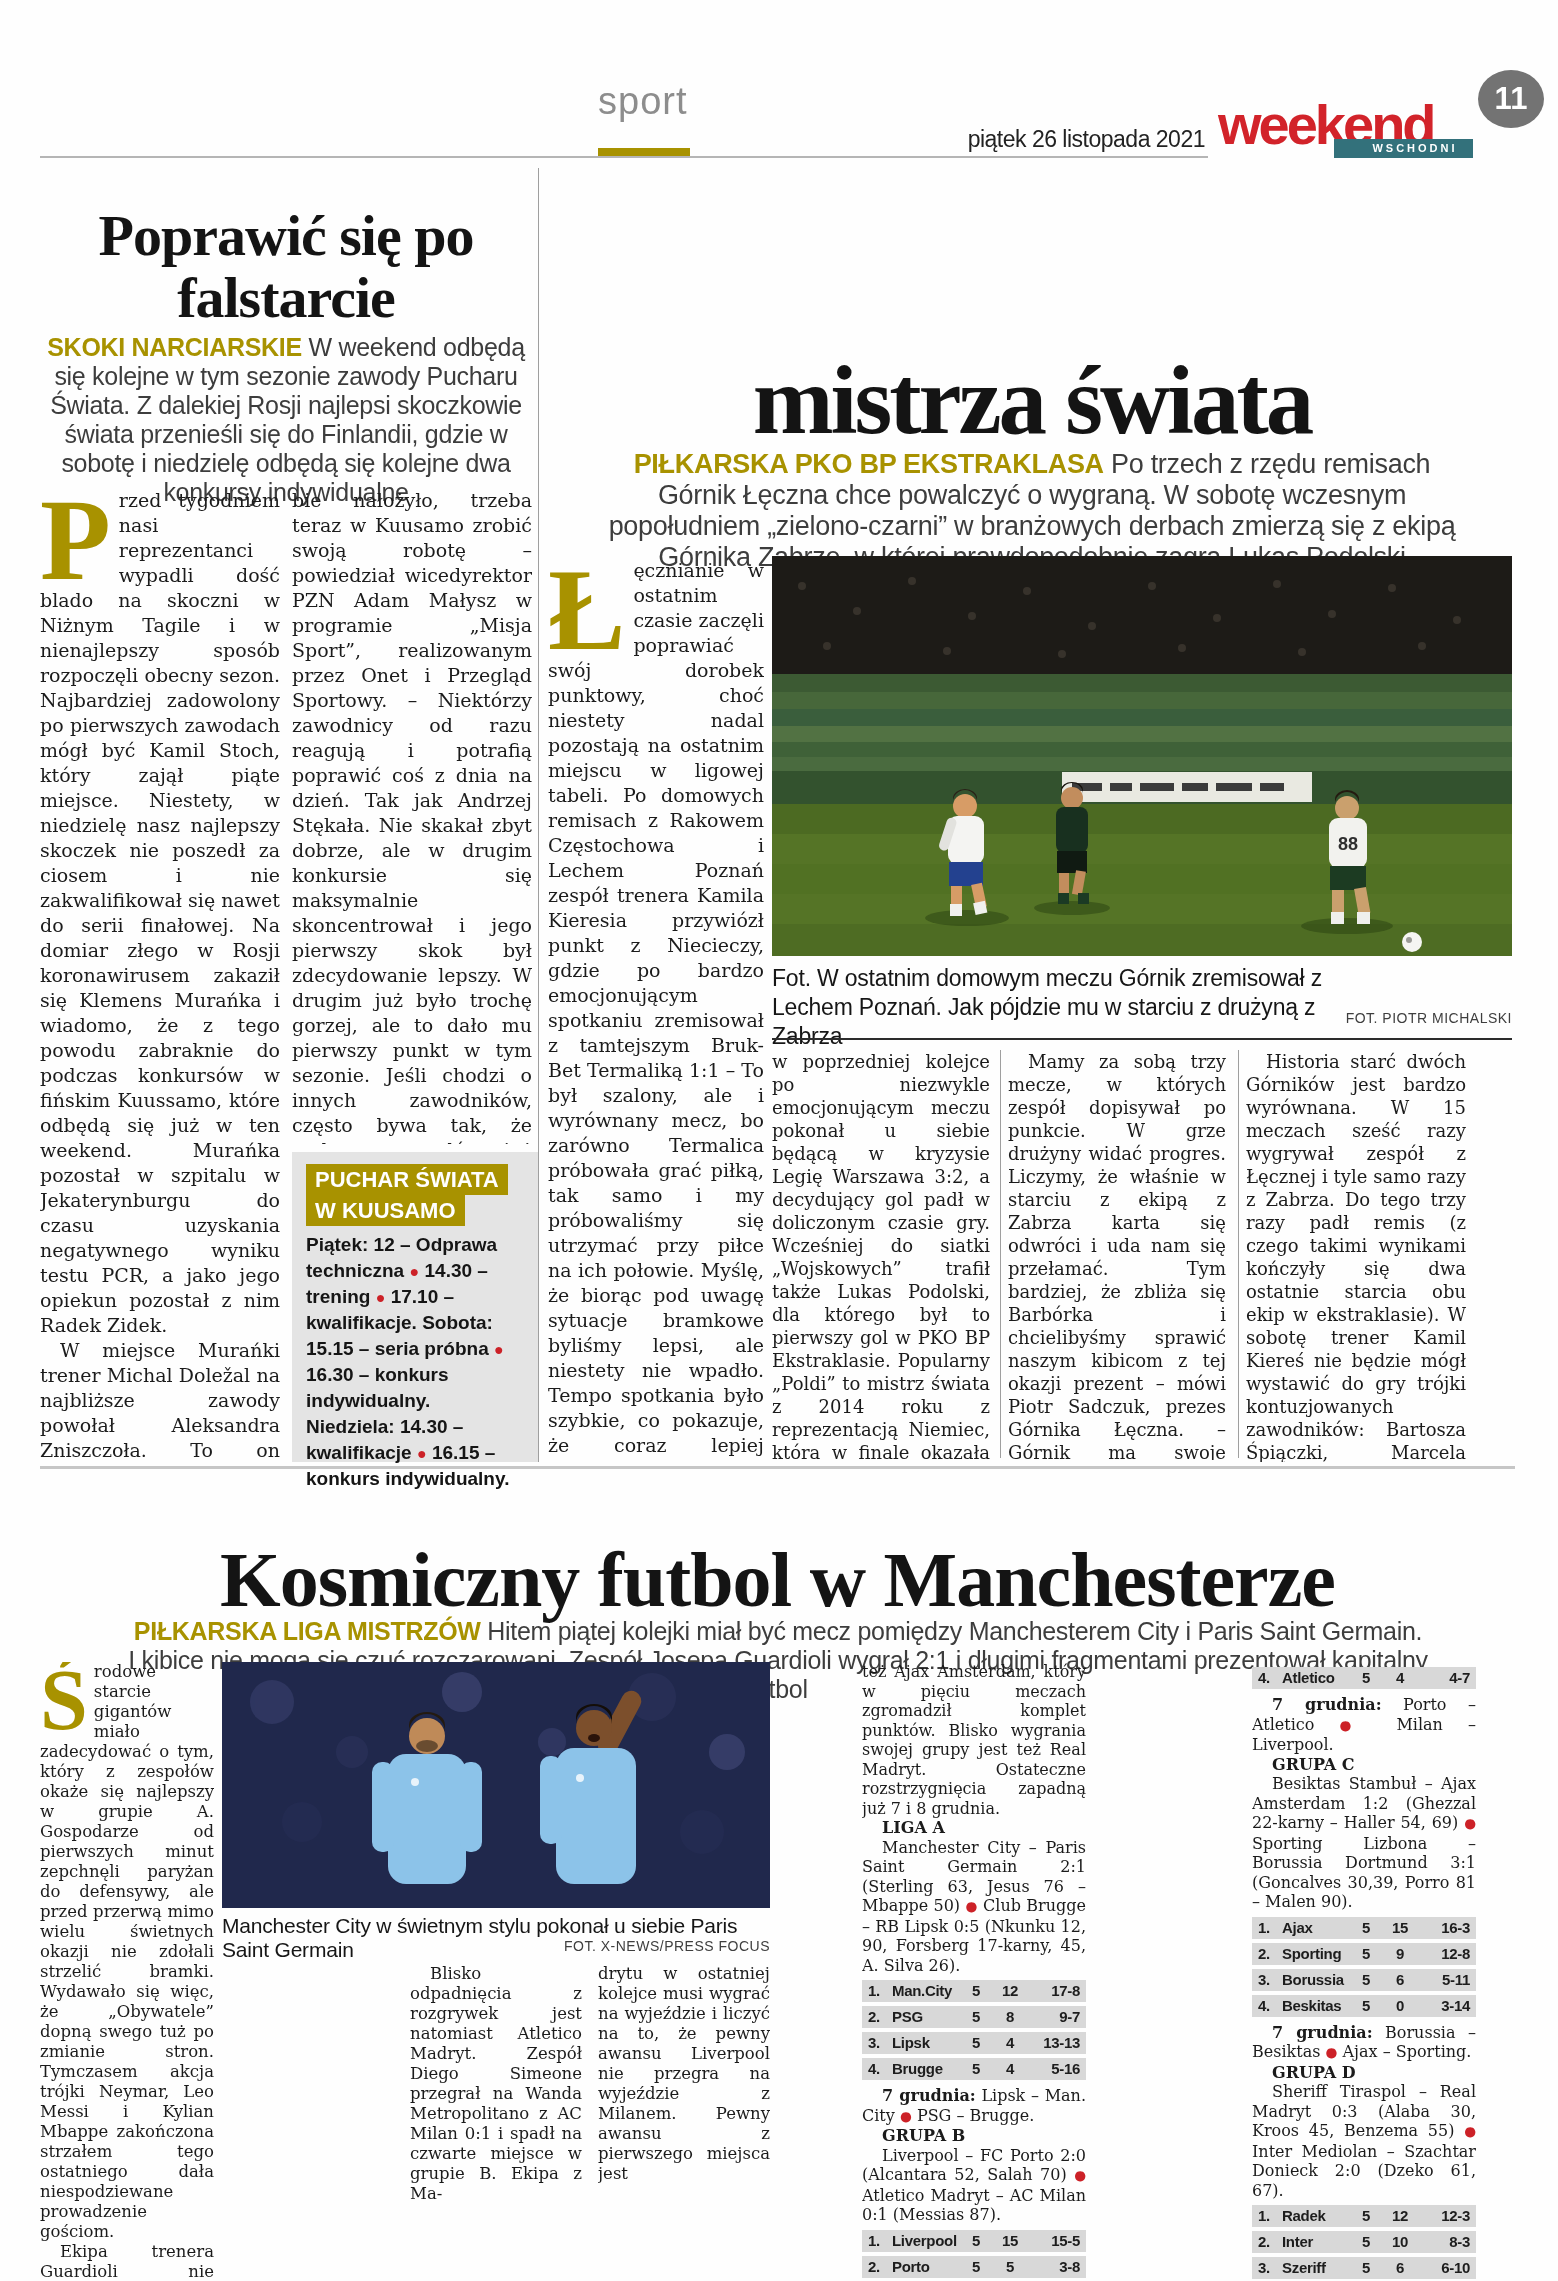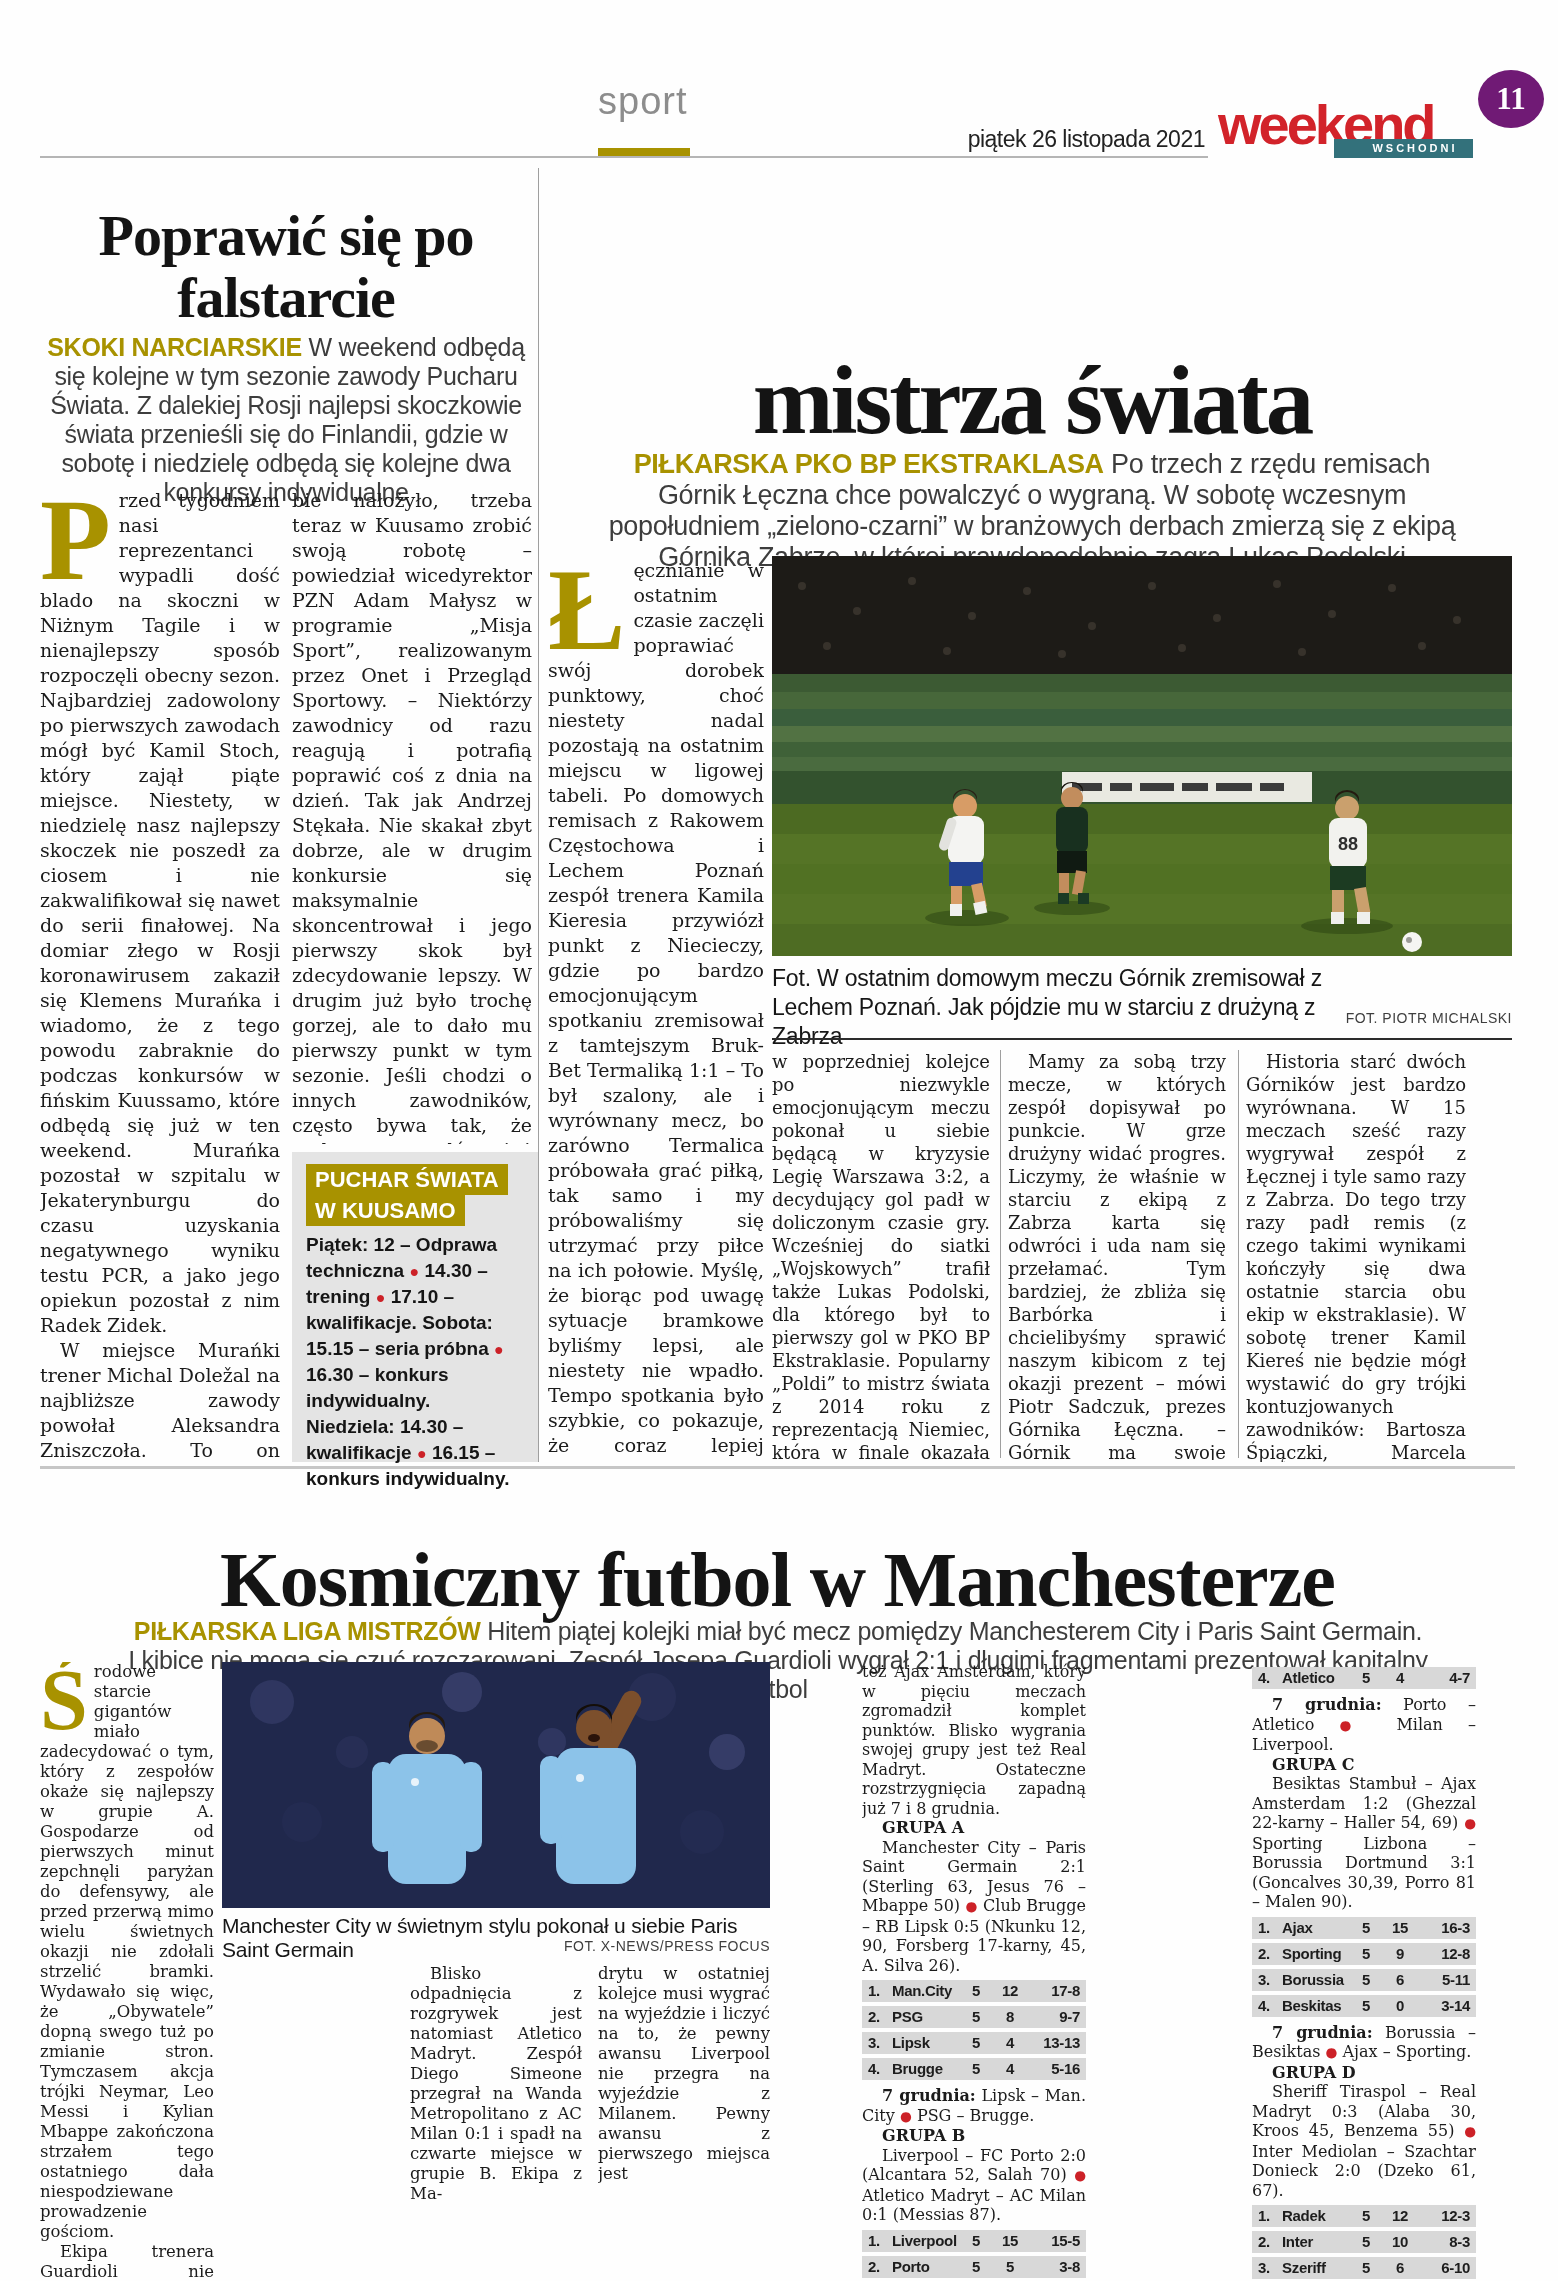--- a/index.html
+++ b/index.html
@@ -8,22 +8,22 @@
   .abs{position:absolute;}
 
   
   .hdr-section{left:598px;top:80px;font-family:"Liberation Sans",sans-serif;font-size:38px;color:#8d8d8d;letter-spacing:1px;}
   .hdr-bar{left:598px;top:148px;width:92px;height:10px;background:#a89200;}
   .hdr-rule{left:40px;top:156px;width:1168px;height:2px;background:#b5b5b5;}
   .hdr-date{left:930px;top:126px;width:275px;text-align:right;font-family:"Liberation Sans",sans-serif;font-size:23px;color:#222;letter-spacing:-0.5px;}
   .hdr-logo{left:1218px;top:92px;font-family:"Liberation Sans",sans-serif;font-weight:bold;font-size:56px;color:#d2232a;letter-spacing:-3px;}
   .hdr-logo-sub{left:1334px;top:139px;width:116px;height:19px;background:#33717b;color:#fff;
         font-family:"Liberation Sans",sans-serif;font-weight:bold;font-size:11px;letter-spacing:3px;text-align:center;line-height:19px;padding-left:23px;}
-  .hdr-badge{left:1478px;top:70px;width:66px;height:58px;background:#701a75;border-radius:50%;
-        color:#fff;font-family:Liberation Serif, serif;font-weight:bold;font-size:31px;text-align:center;line-height:58px;}
+  .hdr-badge{left:1478px;top:70px;width:66px;height:58px;background:#737373;border-radius:50%;
+        color:#fff;font-family:Liberation Sans, sans-serif;font-weight:bold;font-size:31px;text-align:center;line-height:58px;}
 
   
   .hl{font-family:"Liberation Serif",serif;font-weight:bold;color:#141414;text-align:center;letter-spacing:-1px;}
   .lead{font-family:"Liberation Sans",sans-serif;color:#3d3d3d;text-align:center;letter-spacing:-0.3px;}
   .kicker{color:#a89200;font-weight:bold;}
 
   .ski-title{left:40px;top:166px;width:492px;font-size:58px;line-height:62px;}
   .ski-lead{left:46px;top:308px;width:480px;font-size:25px;line-height:29px;}
 
   .derby-title{left:552px;top:136px;width:960px;font-size:97px;line-height:133px;letter-spacing:-3px;}
@@ -309,21 +309,21 @@
 
   <div class="abs body-text bsmall ucl-colB">
     <p class="ind">Blisko odpadnięcia z rozgrywek jest natomiast Atletico Madryt. Zespół Diego Simeone przegrał na Wanda Metropolitano z AC Milan 0:1 i spadł na czwarte miejsce w grupie B. Ekipa z Ma-</p>
   </div>
   <div class="abs body-text bsmall ucl-colC">
     <p>drytu w ostatniej kolejce musi wygrać na wyjeździe i liczyć na to, że pewny awansu Liverpool nie przegra na wyjeździe z Milanem. Pewny awansu z pierwszego miejsca jest</p>
   </div>
 
   <div class="abs data-col ucl-col5">
     <p class="res">też Ajax Amsterdam, który w pięciu meczach zgromadził komplet punktów. Blisko wygrania swojej grupy jest też Real Madryt. Ostateczne rozstrzygnięcia zapadną już 7 i 8 grudnia.</p>
-    <p class="gname">GRUPA A</p>
+    <p class="gname">LIGA A</p>
     <p class="res dots ind">Manchester City – Paris Saint Germain 2:1 (Sterling 63, Jesus 76 – Mbappe 50) <span class="reddot">●</span> Club Brugge – RB Lipsk 0:5 (Nkunku 12, 90, Forsberg 17-karny, 45, A. Silva 26).</p>
     <div class="ttable">
         <div class="trow">
           <span class="c-pos">1.</span>
           <span class="c-team">Man.City</span>
           <span class="c-m">5</span>
           <span class="c-pts">12</span>
           <span class="c-gls">17-8</span>
         </div>
         <div class="trow">

